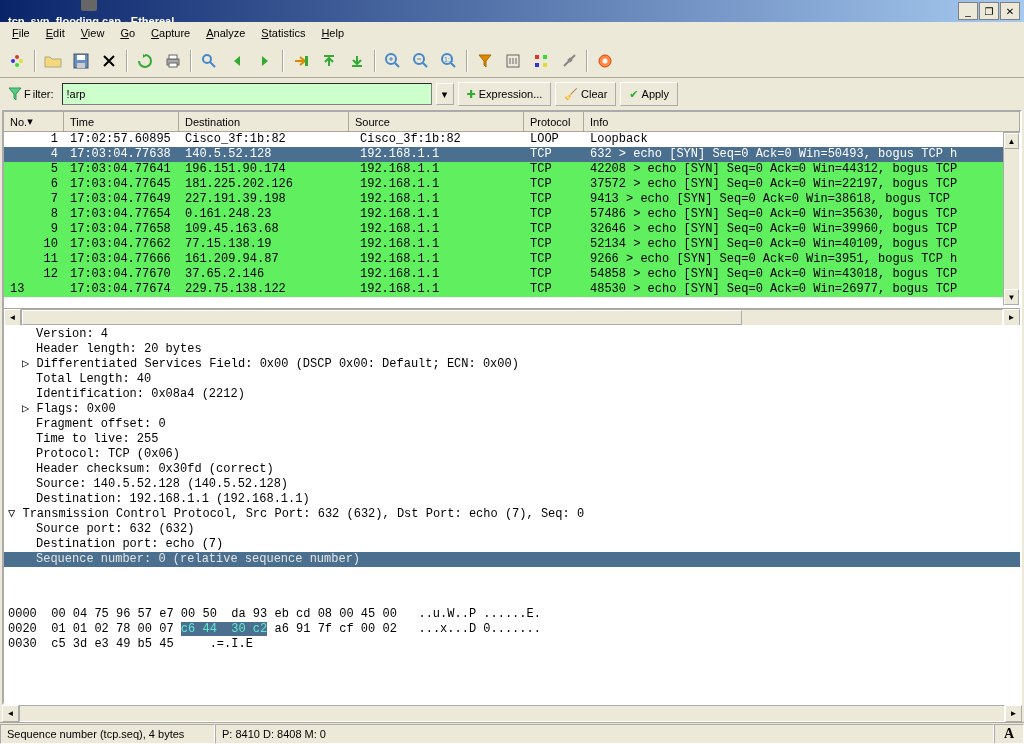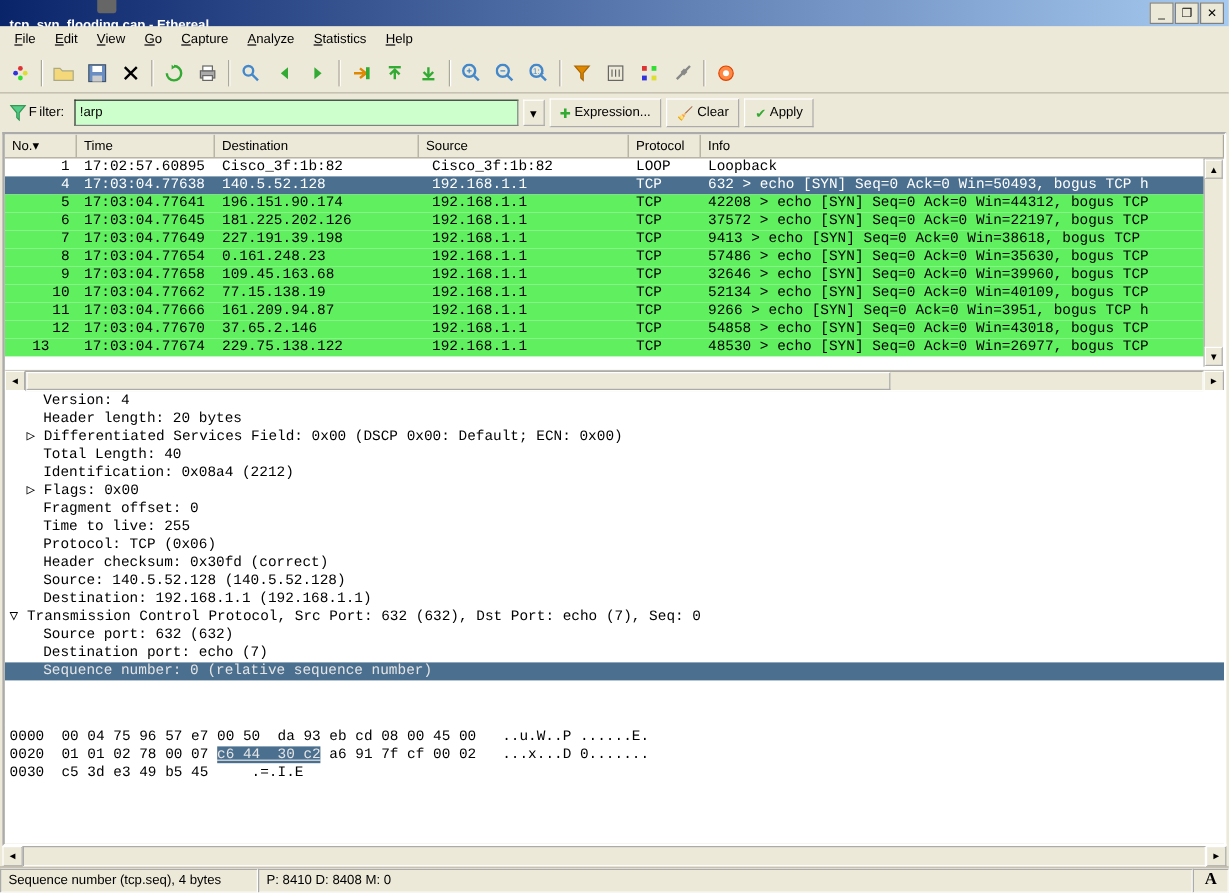--- a/index.html
+++ b/index.html
@@ -31,21 +31,21 @@
 .pl-row.selected { background: #4a6f8f; color: white; }
 .pl-cell { padding: 0 6px; overflow: hidden; }
 .hscroll { height: 17px; background: #ece9d8; display: flex; align-items: center; border-top: 1px solid #aca899; }
 .hscroll-track { flex: 1; height: 17px; background: #ece9d8; position: relative; border: 1px inset #fff; }
 .hscroll-arrow { width: 17px; height: 17px; background: #ece9d8; border: 1px outset #fff; display: flex; align-items: center; justify-content: center; font-size: 8px; }
 .tree-pane { flex: 0 0 280px; background: #fff; overflow: auto; font-family: 'Courier New', monospace; font-size: 12px; border-bottom: 2px inset #fff; padding: 2px 0; }
 .tree-line { padding: 0 4px; white-space: nowrap; height: 15px; line-height: 15px; }
 .tree-line.selected { background: #4a6f8f; color: #e5e5e5; }
 .hex-pane { flex: 1; background: #fff; overflow: auto; font-family: 'Courier New', monospace; font-size: 12px; padding: 2px 4px; }
 .hex-line { white-space: pre; height: 15px; line-height: 15px; }
-.hex-sel { background: #4a6f8f; color: #e5e5e5; text-decoration: underline; }
+.hex-sel { background: #4a6f8f; color: #5eead4; }
 .vscroll-r { position: absolute; right: 0; top: 20px; bottom: 0; width: 17px; background: #ece9d8; border: 1px inset #fff; display: flex; flex-direction: column; }
 .vscroll-arrow { width: 15px; height: 16px; background: #ece9d8; border: 1px outset #fff; display: flex; align-items: center; justify-content: center; font-size: 8px; }
 .statusbar { display: flex; background: #ece9d8; height: 22px; align-items: center; border-top: 1px solid #aca899; font-size: 11px; padding: 0; }
 .status-cell { border: 1px inset #fff; padding: 2px 6px; height: 20px; display: flex; align-items: center; }
 .status-cell.left { flex: 0 0 215px; }
 .status-cell.mid { flex: 1; }
 .status-cell.right { flex: 0 0 30px; justify-content: center; font-family: serif; font-size: 14px; font-weight: bold; }
 .hscroll-between { height: 17px; background: #ece9d8; display: flex; margin: 0 2px; }
 svg { display: block; }
 </style>
@@ -314,21 +314,21 @@
         </div>
         <div class="pl-row green">
           <div class="pl-cell" style="width:60px;text-align:right">12</div>
           <div class="pl-cell" style="width:115px">17:03:04.77670</div>
           <div class="pl-cell" style="width:175px">37.65.2.146</div>
           <div class="pl-cell" style="width:170px">192.168.1.1</div>
           <div class="pl-cell" style="width:60px">TCP</div>
           <div class="pl-cell" style="flex:1">54858 &gt; echo [SYN] Seq=0 Ack=0 Win=43018, bogus TCP</div>
         </div>
         <div class="pl-row green">
-          <div class="pl-cell" style="width:60px;text-align:center">13</div>
+          <div class="pl-cell" style="width:60px;text-align:left">13</div>
           <div class="pl-cell" style="width:115px">17:03:04.77674</div>
           <div class="pl-cell" style="width:175px">229.75.138.122</div>
           <div class="pl-cell" style="width:170px">192.168.1.1</div>
           <div class="pl-cell" style="width:60px">TCP</div>
           <div class="pl-cell" style="flex:1">48530 &gt; echo [SYN] Seq=0 Ack=0 Win=26977, bogus TCP</div>
         </div>
       </div>
     <div class="vscroll-r">
       <div class="vscroll-arrow">▲</div>
       <div style="flex:1"></div>

